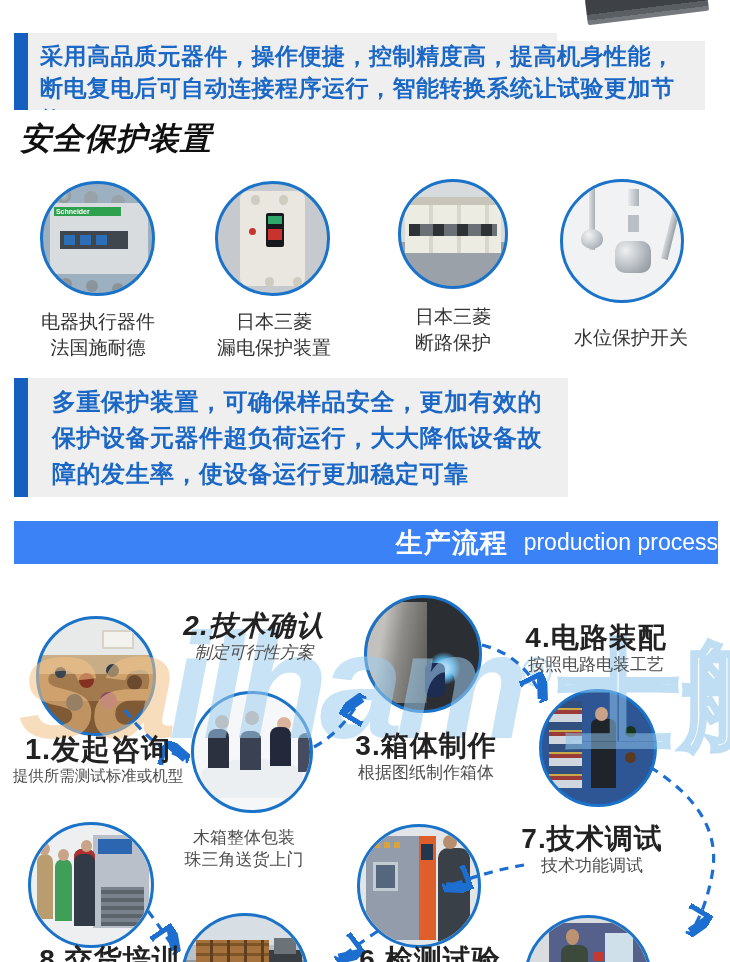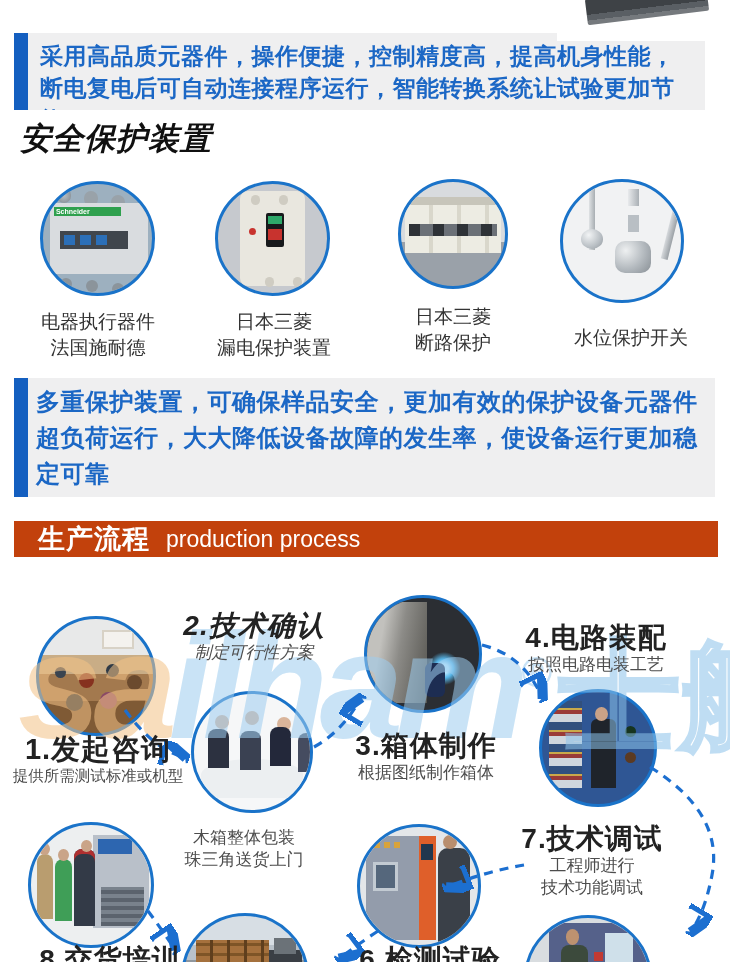--- a/index.html
+++ b/index.html
@@ -11,22 +11,22 @@
     background:linear-gradient(180deg,#3e4246 0 60%,#5a5f64 60% 82%,#75797d 82%);
     transform:rotate(-7deg);border-radius:2px;}
   
   .vbar{width:14px;background:#145fc0;}
   .vbar1{left:14px;top:33px;height:77px;}
   .vbar2{left:14px;top:378px;height:119px;}
   .banner{background:#efeff0;color:#1b67c5;font-weight:bold;overflow:hidden;
     letter-spacing:0.5px;}
   .banner1{left:28px;top:33px;width:677px;height:77px;font-size:23px;line-height:32px;
     padding:7px 8px 0 12px;box-sizing:border-box;}
-  .banner2{left:28px;top:378px;width:687px;height:119px;font-size:24px;line-height:36px;
-    padding:6px 8px 0 8px;box-sizing:border-box;}
+  .banner2{left:28px;top:378px;width:540px;height:119px;font-size:24px;line-height:36px;
+    padding:6px 8px 0 24px;box-sizing:border-box;}
   .notch{left:557px;top:33px;width:148px;height:8px;background:#ffffff;}
   
   .sec-heading{left:20px;top:118px;font-size:31px;font-weight:bold;color:#101010;
     letter-spacing:1px;font-style:italic;}
   
   .circ{position:absolute;border-radius:50%;border:3px solid #1a73c9;overflow:hidden;
     background:#e8eaec;z-index:1;box-sizing:border-box;}
   .circ>div{position:absolute;}
   
   #s1{left:40px;top:181px;width:115px;height:115px;background:#9db0bf;}
@@ -64,22 +64,22 @@
     background:radial-gradient(circle at 30% 30%,#eef0f1,#b3b9be 55%,#878e94);}
   #s4 .e{right:5%;top:14%;width:6%;height:52%;background:linear-gradient(90deg,#d7dadd,#9aa0a5);
     transform:rotate(14deg);}
   
   .cap{position:absolute;text-align:center;color:#333;font-size:19px;line-height:26px;z-index:3;}
   #cap1{left:24px;top:309px;width:148px;}
   #cap2{left:200px;top:309px;width:148px;}
   #cap3{left:380px;top:304px;width:146px;}
   #cap4{left:552px;top:325px;width:158px;}
   
-  .proc-bar{left:14px;top:521px;width:704px;height:36px;background:#c2410c;display:flex;
-    align-items:center;z-index:3;}
+  .proc-bar{left:14px;top:521px;width:704px;height:43px;background:#3b82f6;display:flex;
+    align-items:center;z-index:3;justify-content:flex-end;}
   .proc-bar .zh{font-size:27px;font-weight:bold;color:#ffffff;margin-left:24px;letter-spacing:1px;}
   .proc-bar .en{font-size:23px;color:#ffffff;margin-left:16px;}
   
   .watermark{left:18px;top:596px;width:705px;z-index:2;font-style:italic;font-weight:bold;
     font-size:150px;line-height:1.2;letter-spacing:-8px;white-space:nowrap;opacity:0.55;
     pointer-events:none;}
   .wm-or{color:#f4c387;}
   .wm-bl{color:#9ecdef;}
   .wm-reg{font-size:42px;color:#9ecdef;vertical-align:super;letter-spacing:0;}
   .wm-cjk{font-style:normal;font-size:120px;color:transparent;
@@ -310,21 +310,20 @@
 <div class="step" id="t3">
   <div class="t">3.箱体制作</div>
   <div class="d1">根据图纸制作箱体</div>
 </div>
 <div class="step" id="t4">
   <div class="t">4.电路装配</div>
   <div class="d1">按照电路电装工艺</div>
 </div>
 <div class="step" id="t5">
   <div class="t">7.技术调试</div>
-  <div class="d1">工程师进行</div>
   <div class="d2">技术功能调试</div>
 </div>
 <div class="step" id="t7">
   <div class="d1">木箱整体包装</div>
   <div class="d2">珠三角送货上门</div>
 </div>
 <div class="step" id="t6">
   <div class="t">6.检测试验</div>
 </div>
 <div class="step" id="t8">

